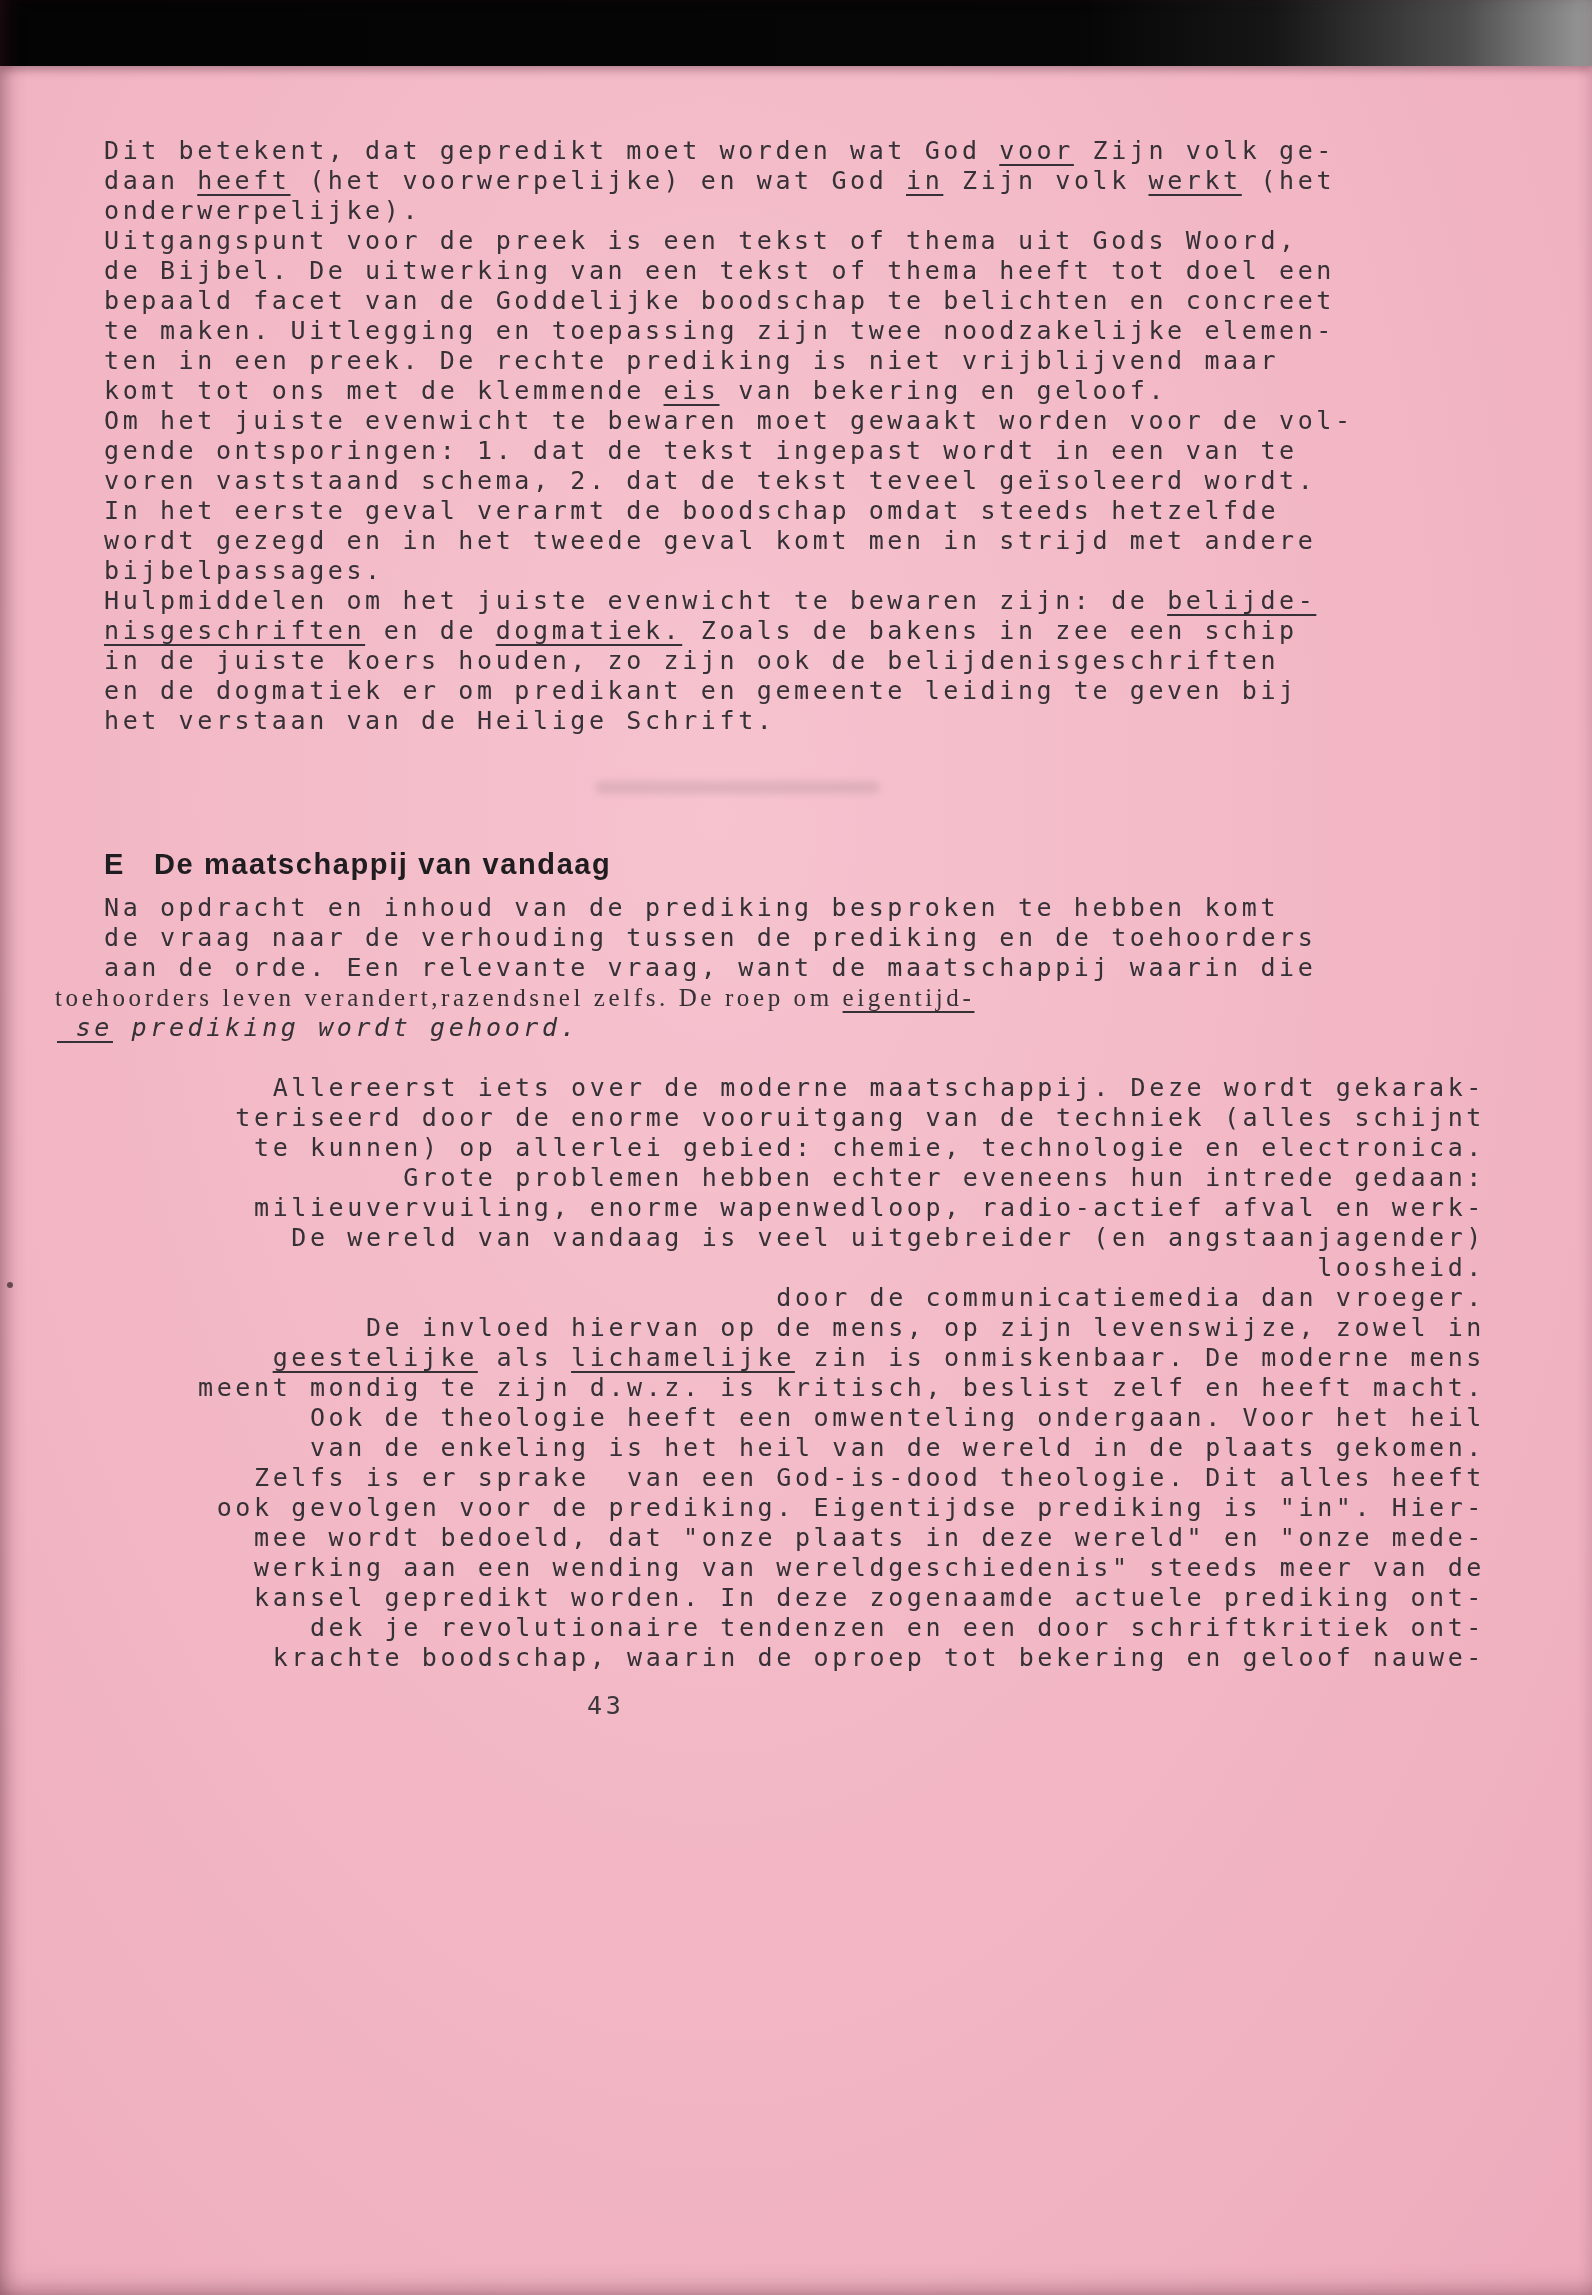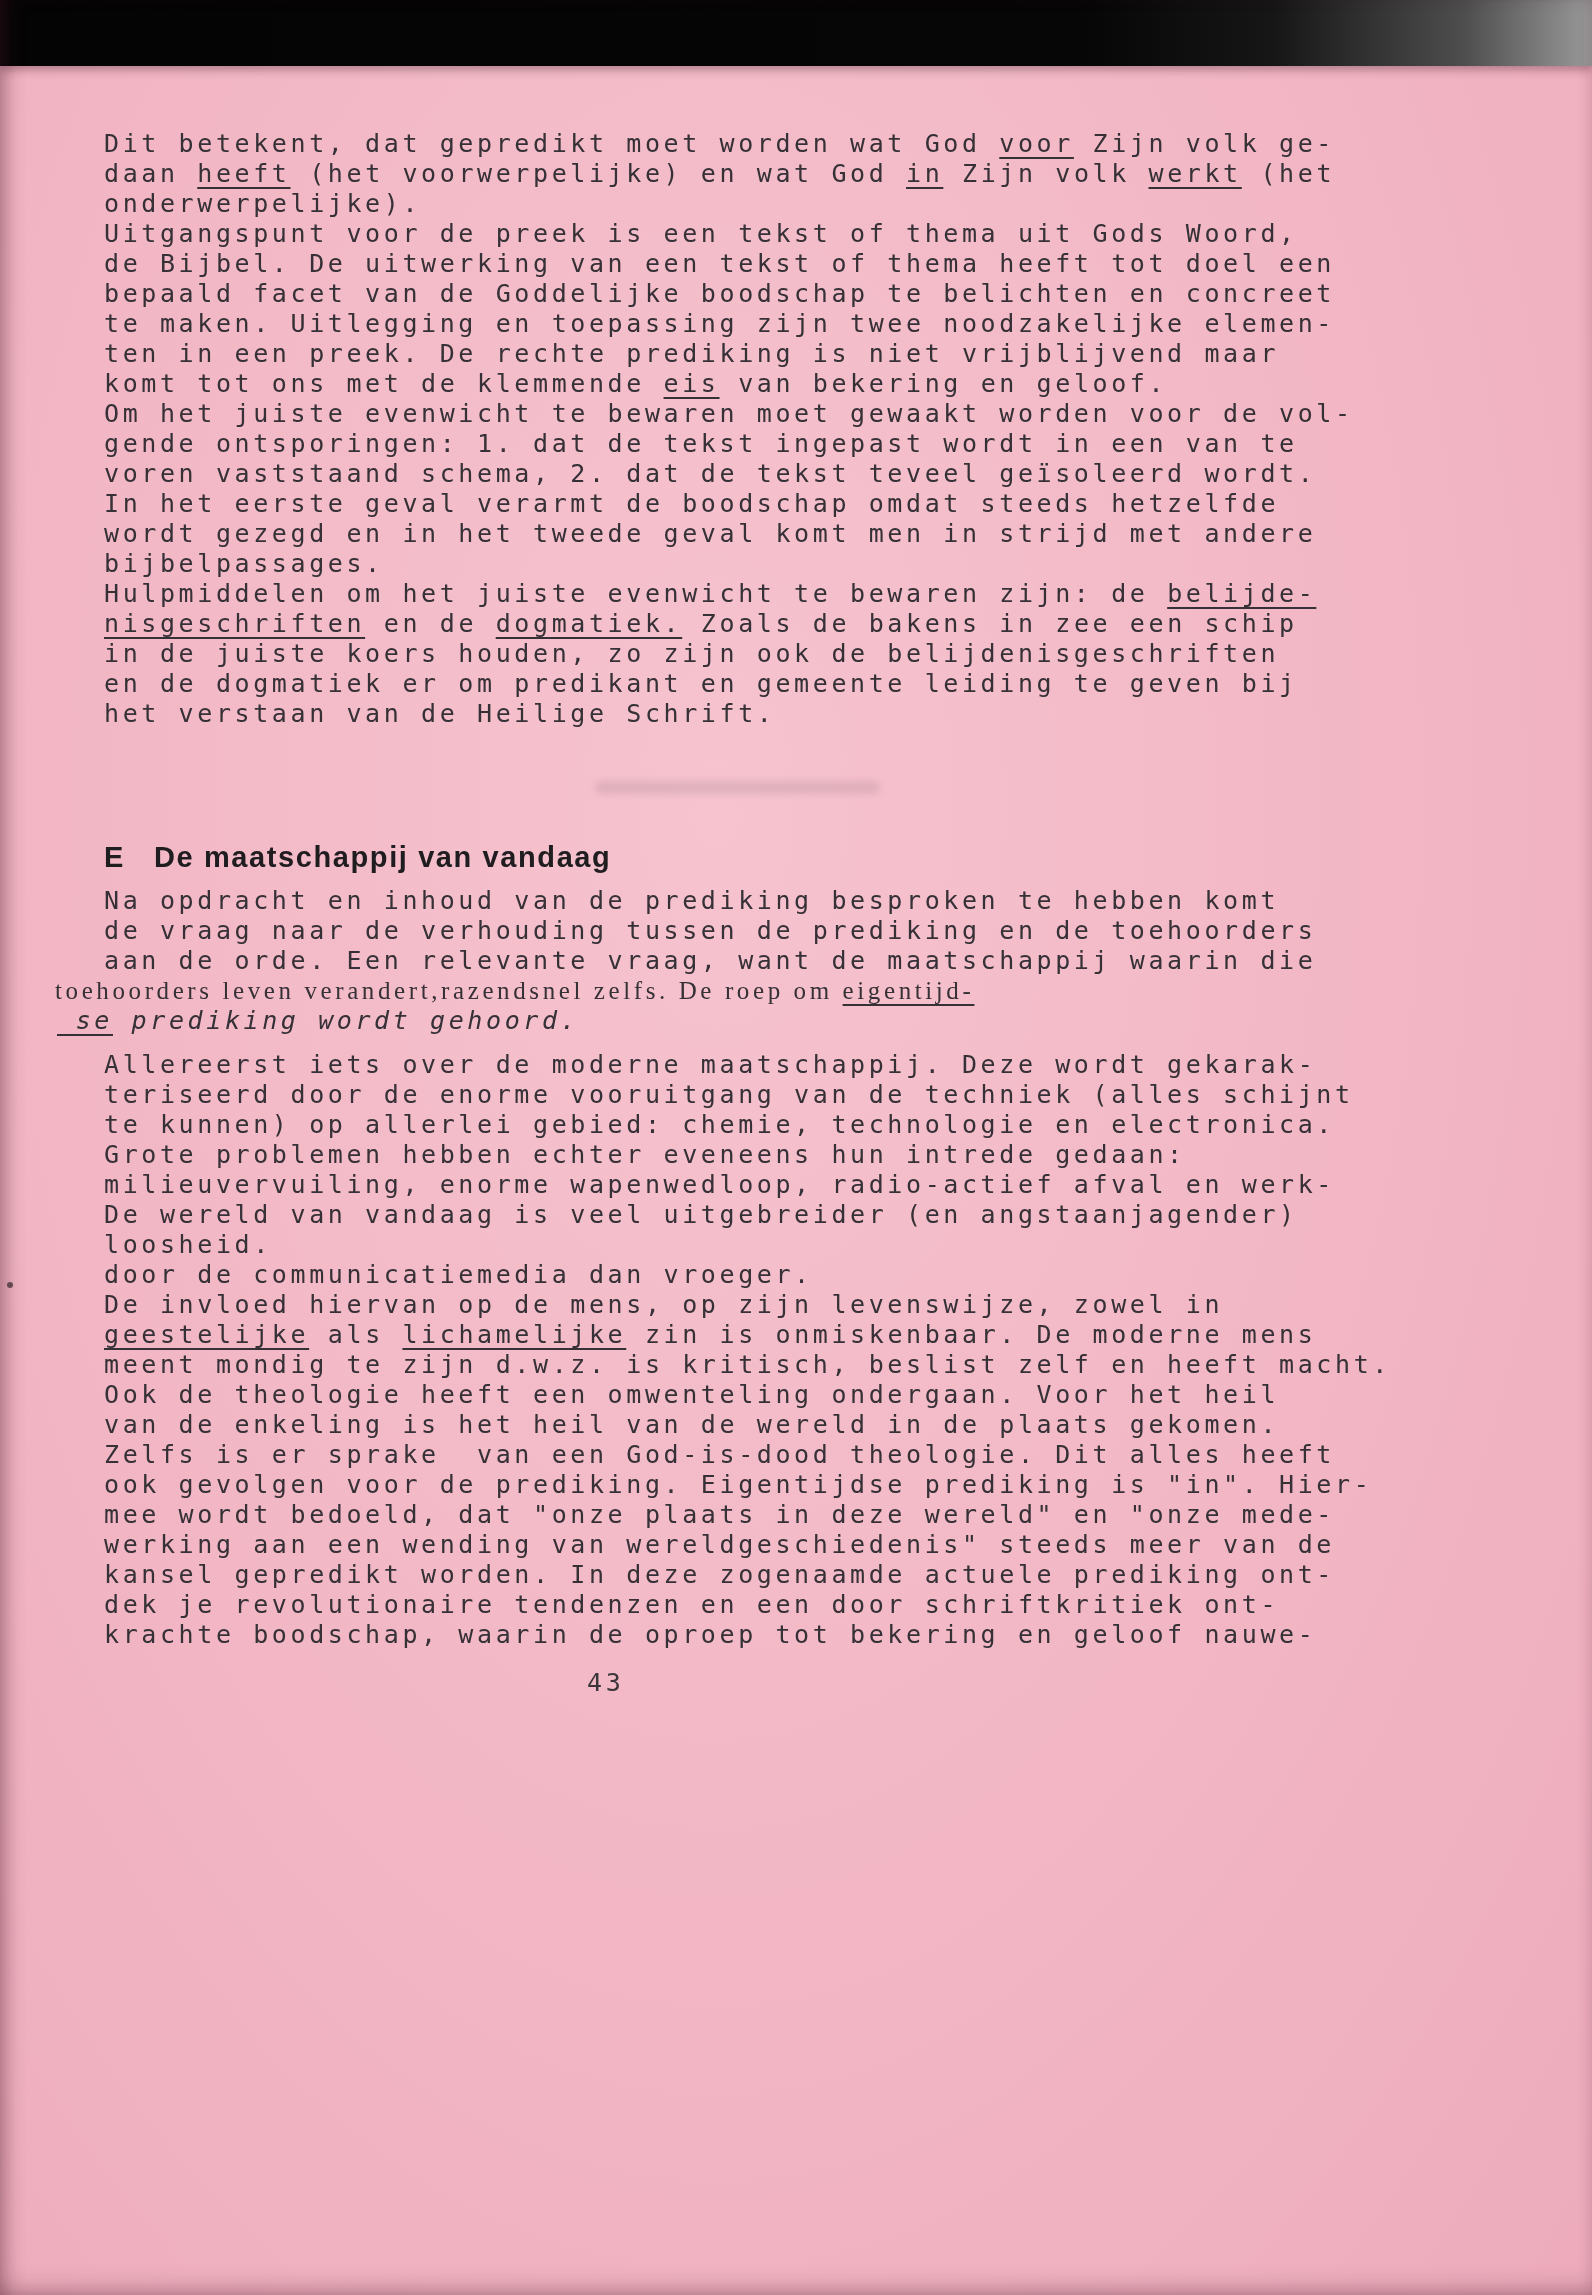--- a/index.html
+++ b/index.html
@@ -29,21 +29,21 @@
     position: absolute;
     top: 0; left: 0;
     width: 100%;
     height: 66px;
     background: linear-gradient(90deg, #040404 0%, #060606 68%, #161616 80%, #4e4e4e 92%, #9a9a9a 100%);
     box-shadow: 0 3.5px 8.6px rgba(60, 20, 35, 0.35);
   }
   .textcol {
     position: absolute;
     left: 104px;
-    top: 129px;
+    top: 136px;
     width: 1381px;
     color: #353136;
     font-size: 25px;
     line-height: 30px;
     letter-spacing: 3.6px;
   }
   .line {
     white-space: pre;
     height: 30px;
   }
@@ -132,21 +132,21 @@
           <div class="line"><span>het verstaan van de Heilige Schrift.</span></div>
         </div>
         <div class="heading" style="margin-top: 109px;"><span class="h-letter">E</span><span>De maatschappij van vandaag</span></div>
         <div>
           <div class="line"><span>Na opdracht en inhoud van de prediking besproken te hebben komt</span></div>
           <div class="line"><span>de vraag naar de verhouding tussen de prediking en de toehoorders</span></div>
           <div class="line"><span>aan de orde. Een relevante vraag, want de maatschappij waarin die</span></div>
           <div class="line" style="margin-left: -49px; font-family: Liberation Serif, serif;"><span>toehoorders leven verandert,razendsnel zelfs. De roep om </span><span class="u">eigentijd-</span></div>
           <div class="line" style="margin-left: -47px; font-style: italic;"><span class="u"> se</span><span> prediking wordt gehoord.</span></div>
         </div>
-        <div style="margin-top: 14px;">
+        <div style="margin-top: 30px; text-align: right;">
           <div class="line"><span>Allereerst iets over de moderne maatschappij. Deze wordt gekarak-</span></div>
           <div class="line"><span>teriseerd door de enorme vooruitgang van de techniek (alles schijnt</span></div>
           <div class="line"><span>te kunnen) op allerlei gebied: chemie, technologie en electronica.</span></div>
           <div class="line"><span>Grote problemen hebben echter eveneens hun intrede gedaan:</span></div>
           <div class="line"><span>milieuvervuiling, enorme wapenwedloop, radio-actief afval en werk-</span></div>
           <div class="line"><span>De wereld van vandaag is veel uitgebreider (en angstaanjagender)</span></div>
           <div class="line"><span>loosheid.</span></div>
           <div class="line"><span>door de communicatiemedia dan vroeger.</span></div>
           <div class="line"><span>De invloed hiervan op de mens, op zijn levenswijze, zowel in</span></div>
           <div class="line"><span class="u">geestelijke</span><span> als </span><span class="u">lichamelijke</span><span> zin is onmiskenbaar. De moderne mens</span></div>

